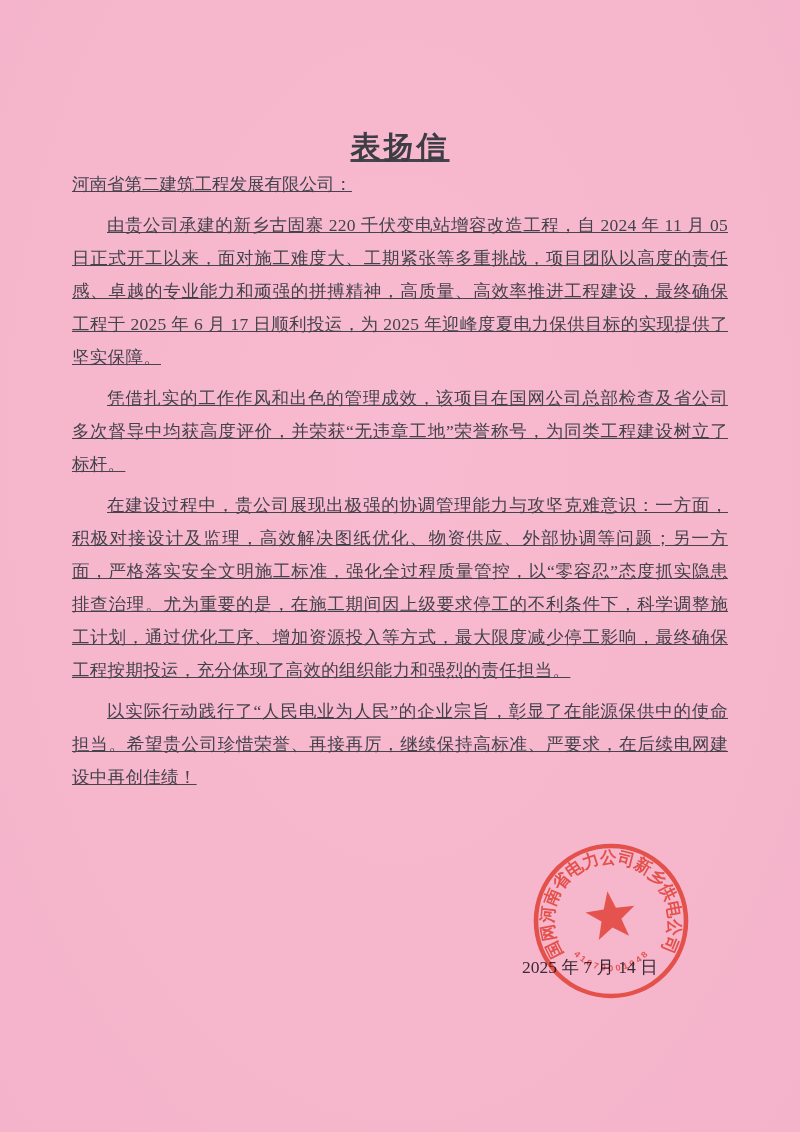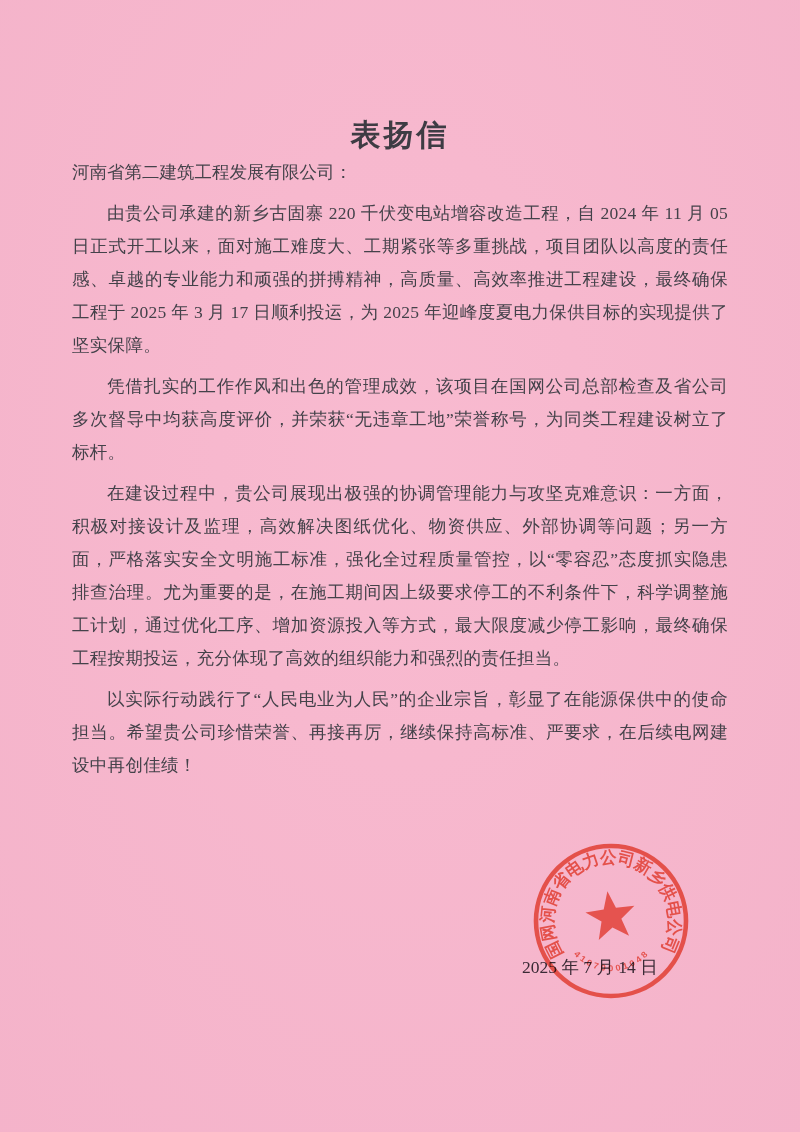--- a/index.html
+++ b/index.html
@@ -11,25 +11,26 @@
   }
   body {
     background: #f8b6cd;
     font-family: "Liberation Serif", "DejaVu Serif", serif;
     color: #45434b;
     position: relative;
   }
   .paper {
     position: absolute;
     inset: 0;
-    padding: 4px 72px;
+    padding: 16px 72px;
     box-sizing: border-box;
     background:
       radial-gradient(ellipse at 50% 40%, rgba(255,255,255,0.06), rgba(0,0,0,0.015)),
       #f8b6cd;
+    text-decoration: underline;
   }
   .title {
     margin: 110px 0 0 0;
     text-align: center;
     font-size: 30px;
     line-height: 42px;
     font-weight: 700;
     letter-spacing: 3px;
     color: #3e3c44;
   }
@@ -83,21 +84,21 @@
 </head>
 <body>
 
 <div class="paper">
 
   <h1 class="title">表扬信</h1>
 
   <p class="salutation">河南省第二建筑工程发展有限公司：</p>
 
   <div class="body-text">
-    <p>由贵公司承建的新乡古固寨 220 千伏变电站增容改造工程，自 2024 年 11 月 05 日正式开工以来，面对施工难度大、工期紧张等多重挑战，项目团队以高度的责任感、卓越的专业能力和顽强的拼搏精神，高质量、高效率推进工程建设，最终确保工程于 2025 年 3 月 17 日顺利投运，为 2025 年迎峰度夏电力保供目标的实现提供了坚实保障。</p>
+    <p>由贵公司承建的新乡古固寨 220 千伏变电站增容改造工程，自 2024 年 11 月 05 日正式开工以来，面对施工难度大、工期紧张等多重挑战，项目团队以高度的责任感、卓越的专业能力和顽强的拼搏精神，高质量、高效率推进工程建设，最终确保工程于 2025 年 6 月 17 日顺利投运，为 2025 年迎峰度夏电力保供目标的实现提供了坚实保障。</p>
     <p>凭借扎实的工作作风和出色的管理成效，该项目在国网公司总部检查及省公司多次督导中均获高度评价，并荣获“无违章工地”荣誉称号，为同类工程建设树立了标杆。</p>
     <p>在建设过程中，贵公司展现出极强的协调管理能力与攻坚克难意识：一方面，积极对接设计及监理，高效解决图纸优化、物资供应、外部协调等问题；另一方面，严格落实安全文明施工标准，强化全过程质量管控，以“零容忍”态度抓实隐患排查治理。尤为重要的是，在施工期间因上级要求停工的不利条件下，科学调整施工计划，通过优化工序、增加资源投入等方式，最大限度减少停工影响，最终确保工程按期投运，充分体现了高效的组织能力和强烈的责任担当。</p>
     <p>以实际行动践行了“人民电业为人民”的企业宗旨，彰显了在能源保供中的使命担当。希望贵公司珍惜荣誉、再接再厉，继续保持高标准、严要求，在后续电网建设中再创佳绩！</p>
   </div>
 
   <svg class="seal" viewBox="0 0 164 164" aria-hidden="true">
     <defs>
       <path id="ringArc" d="M 34.5 115.3 A 58 58 0 1 1 129.5 115.3" fill="none"></path>
       <path id="codeArc" d="M 41 110.7 A 50 50 0 0 0 123 110.7" fill="none"></path>
     </defs>

